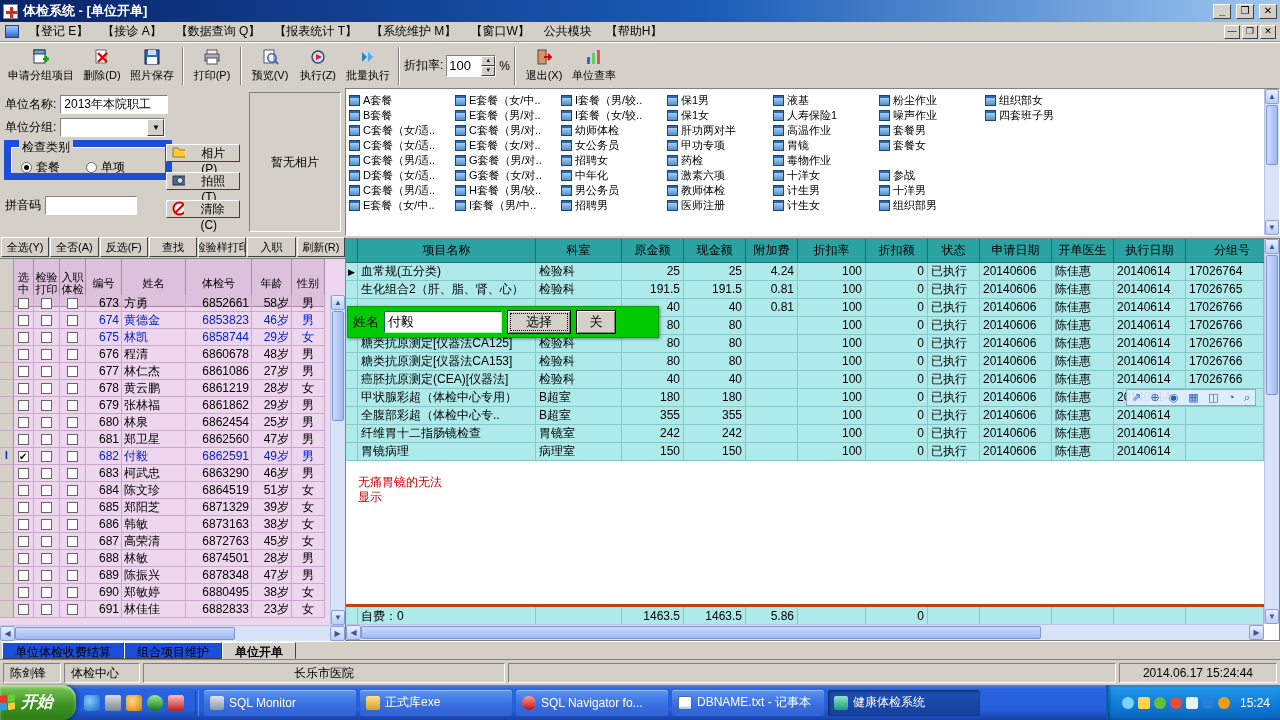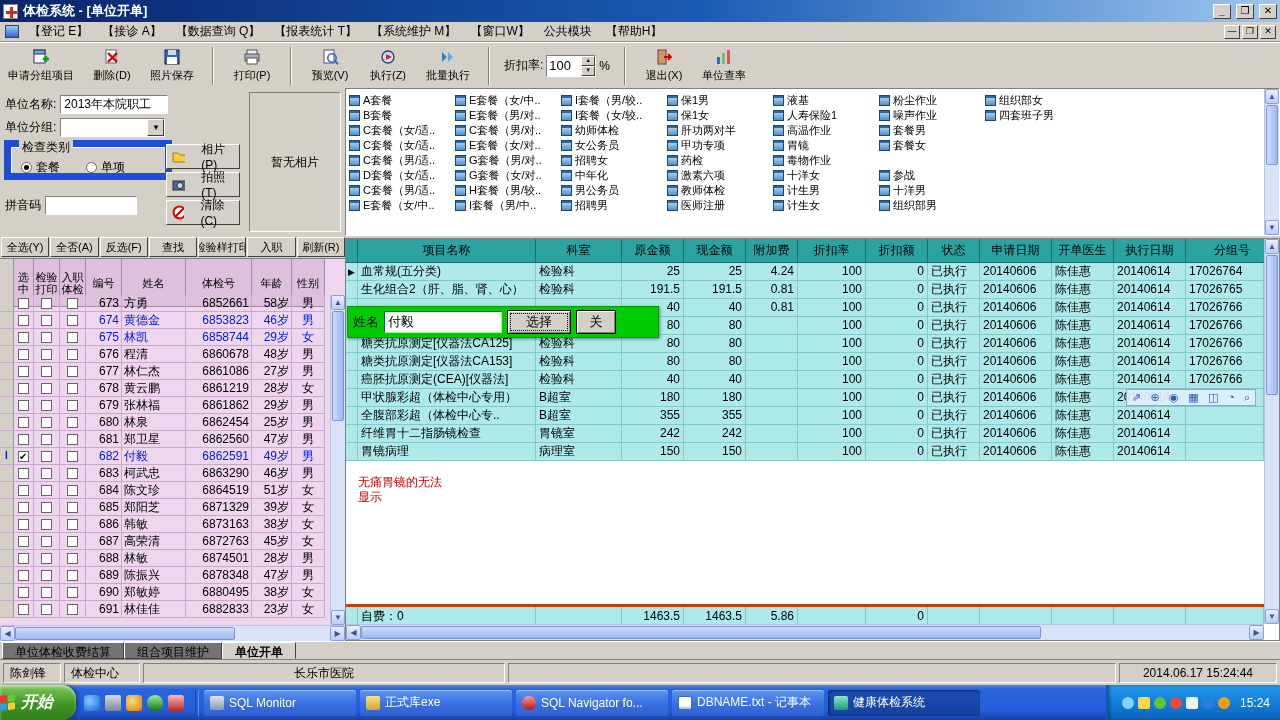--- a/index.html
+++ b/index.html
@@ -19,21 +19,21 @@
   
   .menubar{position:absolute;left:0;top:22px;width:1280px;height:20px;display:flex;align-items:center;background:#d4d0c8;
     border-bottom:1px solid #9a9689;padding:0 2px;}
   .menu-item{padding:2px 7px;font-size:12px;}
   .mdi-icon{width:14px;height:13px;background:linear-gradient(#9cf,#36c);border:1px solid #247;margin:0 3px;}
   .mdibtns{margin-left:auto;display:flex;gap:2px;padding-right:2px;}
   .mdibtn{width:16px;height:14px;background:#d4d0c8;border:1px solid;border-color:#fff #404040 #404040 #fff;
     font-size:9px;line-height:11px;text-align:center;}
 
   
-  .toolbar{position:absolute;left:0;top:42px;width:1280px;height:46px;display:flex;align-items:center;padding:2px 4px;gap:10px;
+  .toolbar{position:absolute;left:0;top:42px;width:1280px;height:46px;display:flex;align-items:center;padding:2px 4px;gap:0;
     background:#d4d0c8;border-top:1px solid #fff;}
   .tbtn{display:flex;flex-direction:column;align-items:center;justify-content:center;min-width:48px;height:42px;
     font-size:11px;gap:2px;padding:0 4px;background:#d4d0c8;}
   .tsep{width:2px;height:38px;border-left:1px solid #808080;border-right:1px solid #fff;margin:0 4px;}
   .spingroup{display:flex;align-items:center;gap:3px;font-size:12px;}
   .spinbox{display:flex;border:1px solid;border-color:#808080 #fff #fff #808080;background:#fff;height:22px;}
   .spinval{width:34px;border:0;font-size:13px;padding:0 2px;text-align:left;outline:none;background:#fff;}
   .spinbtns{display:flex;flex-direction:column;width:14px;}
   .spinbtn{flex:1;background:#d4d0c8;border:1px solid;border-color:#fff #404040 #404040 #fff;font-size:6px;line-height:6px;text-align:center;color:#222;}
 
@@ -42,22 +42,22 @@
   .fldrow{position:absolute;display:flex;align-items:center;gap:4px;font-size:12px;}
   .txtinput{height:19px;background:#fff;border:1px solid;border-color:#808080 #fff #fff #808080;font-size:12px;padding:0 3px;outline:none;}
   .combo{display:flex;height:19px;border:1px solid;border-color:#808080 #fff #fff #808080;background:#fff;}
   .combo .cval{width:86px;}
   .combo .cbtn{width:17px;background:#d4d0c8;border:1px solid;border-color:#fff #404040 #404040 #fff;font-size:8px;line-height:15px;text-align:center;}
   .groupbox{position:absolute;left:4px;top:52px;width:168px;height:40px;border:7px solid #1d4ed8;box-shadow:1px 1px 0 #fff inset;}
   .groupbox legend,.gb-title{position:absolute;top:-8px;left:8px;background:#d4d0c8;padding:0 3px;font-size:12px;}
   .radio-row{position:absolute;left:10px;top:12px;display:flex;gap:26px;align-items:center;font-size:12px;}
   .radio{width:11px;height:11px;border-radius:50%;background:#fff;border:1px solid #666;display:inline-block;position:relative;margin-right:4px;vertical-align:-2px;}
   .radio.checked::after{content:"";position:absolute;left:2px;top:2px;width:5px;height:5px;border-radius:50%;background:#000;}
-  .photobtn{position:absolute;width:74px;height:25px;background:#d4d0c8;border:1px solid;border-color:#fff #404040 #404040 #fff;
-    display:flex;align-items:center;gap:16px;padding:0 5px;font-size:12px;}
+  .photobtn{position:absolute;width:74px;height:18px;background:#d4d0c8;border:1px solid;border-color:#fff #404040 #404040 #fff;
+    display:flex;align-items:flex-start;gap:16px;padding:0 5px;font-size:12px;}
   .nophoto{position:absolute;left:249px;top:4px;width:92px;height:140px;background:#d4d0c8;
     border:1px solid;border-color:#808080 #fff #fff #808080;display:flex;align-items:center;justify-content:center;font-size:12px;}
 
   
   .pkgpanel{position:absolute;left:345px;top:88px;width:935px;height:148px;background:#fff;
     border:1px solid;border-color:#808080 #fff #fff #808080;overflow:hidden;}
   .pkggrid{position:absolute;left:3px;top:4px;display:grid;grid-template-columns:repeat(7,100px);grid-auto-rows:15px;column-gap:6px;}
   .pkg-item{display:flex;align-items:center;gap:3px;font-size:11px;white-space:nowrap;overflow:hidden;}
   .pkg-item:has(.pkg-label:empty){visibility:hidden;}
   .pkg-icon{width:11px;height:11px;flex:0 0 11px;background:linear-gradient(#bde0ff,#4f8fd0);border:1px solid #246;
@@ -122,21 +122,21 @@
     box-shadow:1px 1px 3px rgba(0,0,0,.45);display:flex;align-items:center;gap:5px;padding:0 5px;z-index:10;}
   .dialog .dlabel{font-size:13px;color:#000;}
   .dialog input{width:118px;height:22px;background:#fff;border:1px solid;border-color:#066 #9f9 #9f9 #066;font-size:13px;padding:0 3px;outline:none;}
   .dbtn{height:24px;background:#d4d0c8;border:1px solid #000;box-shadow:inset 1px 1px 0 #fff,inset -1px -1px 0 #808080;
     font-size:13px;outline:1px dotted #000;outline-offset:-4px;}
   .dbtn.sel{width:64px;}
   .dbtn.close{width:40px;outline:none;}
 
   
   .tabsbar{position:absolute;left:0;top:641px;width:1280px;height:18px;background:#d4d0c8;border-top:1px solid #fff;display:flex;padding-left:2px;}
-  .tab{padding:1px 12px;font-size:12px;border:1px solid;border-color:#fff #404040 #404040 #fff;background:#737373;height:17px;}
+  .tab{padding:1px 12px;font-size:12px;border:1px solid;border-color:#fff #404040 #404040 #fff;background:#1d4ed8;height:17px;}
   .tab.active{background:#d4d0c8;border-bottom-color:#d4d0c8;font-weight:bold;}
 
   
   .statusbar{position:absolute;left:0;top:659px;width:1280px;height:26px;background:#d4d0c8;border-top:1px solid #808080;
     display:flex;align-items:center;gap:3px;padding:2px 3px;}
   .spanel{height:20px;border:1px solid;border-color:#808080 #fff #fff #808080;font-size:12px;line-height:18px;padding:0 6px;white-space:nowrap;overflow:hidden;}
 
   
   .taskbar{position:absolute;left:0;top:685px;width:1280px;height:35px;
     background:linear-gradient(#4d84e8,#2a64dd 12%,#245edc 70%,#1941a5);display:flex;align-items:center;}

